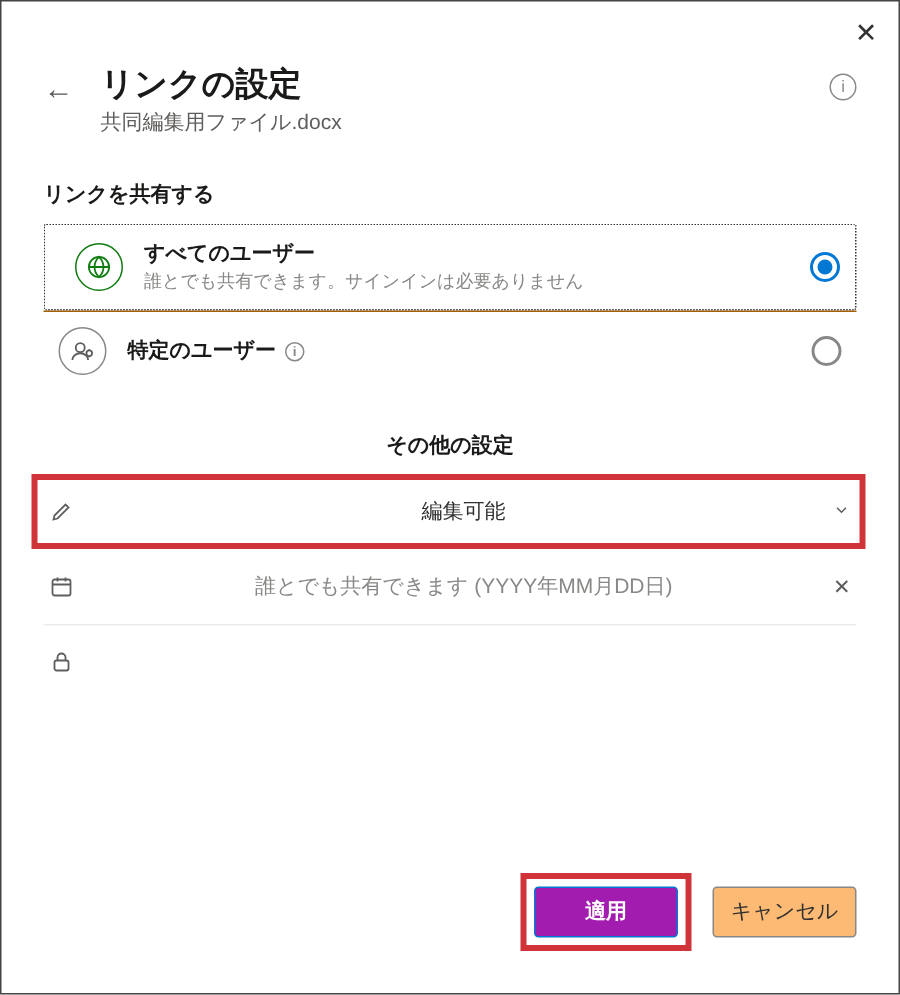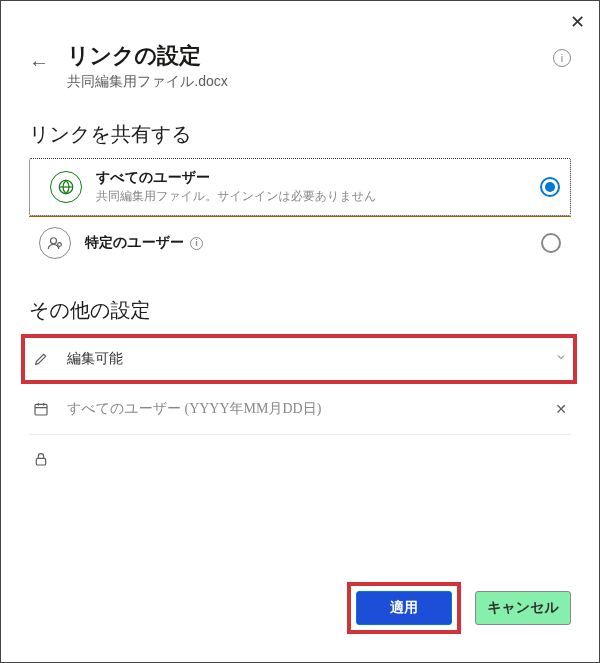--- a/index.html
+++ b/index.html
@@ -48,22 +48,22 @@
     border: 1px solid #8a8886;
     border-radius: 50%;
     display: flex; align-items: center; justify-content: center;
     font-size: 11px;
     color: #8a8886;
     margin-top: 6px;
     cursor: pointer;
   }
 
   .section-label {
-    font-size: 20px;
-    font-weight: 400;
+    font-size: 14px;
+    font-weight: 700;
     padding: 6px 28px 10px 28px;
     color: #1b1a19;
   }
 
   .option-group { padding: 0 28px; }
   .option {
     display: flex;
     align-items: center;
     padding: 10px 10px;
     border-top: 1px solid #a16207;
@@ -112,28 +112,27 @@
   .radio.unchecked { border: 2px solid #8a8886; }
   .radio.checked {
     border: 2px solid #0078d4;
     display:flex; align-items:center; justify-content:center;
   }
   .radio.checked::after {
     content:""; width:10px; height:10px; border-radius:50%;
     background:#0078d4;
   }
 
-  .other-section { padding: 28px 28px 0 28px; }
+  .other-section { padding: 28px 28px 0 28px; text-align: center; }
 
   .setting-row {
     display: flex;
     align-items: center;
     padding: 16px 0;
     border-bottom: 1px solid #edebe9;
-    font-family: Liberation Serif, serif;
   }
   .setting-row:last-child { border-bottom: none; }
   .setting-icon {
     width: 24px;
     display: flex; justify-content: center;
     color: #605e5c;
     margin-right: 14px;
     flex-shrink: 0;
   }
   .setting-text {
@@ -170,30 +169,29 @@
   }
   .btn {
     height: 34px;
     min-width: 96px;
     font-size: 14px;
     border-radius: 3px;
     cursor: pointer;
     display:flex; align-items:center; justify-content:center;
   }
   .btn.primary {
-    background: #1d4ed8;
+    background: #a21caf;
     color: #fff;
     border: 1px solid #0078d4;
     font-weight: 600;
   }
   .btn.secondary {
-    background: #86efac;
+    background: #fdba74;
     color: #323130;
     border: 1px solid #8a8886;
-    font-weight: bold;
   }
 </style>
 </head>
 <body>
 
 <div class="close-x">✕</div>
 
 <div class="header">
   <div class="back-arrow">←</div>
   <div class="title-block">
@@ -210,21 +208,21 @@
   <div class="option selected">
     <div class="opt-icon green">
       <svg viewBox="0 0 24 24" fill="none" stroke="#107c10" stroke-width="1.6">
         <circle cx="12" cy="12" r="9"></circle>
         <path d="M3 12h18"></path>
         <path d="M12 3c2.5 2.5 4 5.5 4 9s-1.5 6.5-4 9c-2.5-2.5-4-5.5-4-9s1.5-6.5 4-9z"></path>
       </svg>
     </div>
     <div class="opt-text">
       <div class="opt-title">すべてのユーザー</div>
-      <div class="opt-desc">共同編集用ファイル。サインインは必要ありません</div>
+      <div class="opt-desc">誰とでも共有できます。サインインは必要ありません</div>
     </div>
     <div class="radio checked"></div>
   </div>
 
   <div class="option">
     <div class="opt-icon">
       <svg viewBox="0 0 24 24" fill="none" stroke="#605e5c" stroke-width="1.6">
         <circle cx="10" cy="9" r="4"></circle>
         <path d="M3 20c0-3.3 3.1-6 7-6s7 2.7 7 6"></path>
         <circle cx="18" cy="14" r="2.5"></circle>
@@ -261,21 +259,21 @@
     </div>
   </div>
 
   <div class="setting-row">
     <div class="setting-icon">
       <svg width="16" height="16" viewBox="0 0 24 24" fill="none" stroke="#605e5c" stroke-width="1.8">
         <rect x="3" y="5" width="18" height="16" rx="2"></rect>
         <path d="M3 10h18M8 3v4M16 3v4"></path>
       </svg>
     </div>
-    <div class="setting-text muted">すべてのユーザー (YYYY年MM月DD日)</div>
+    <div class="setting-text muted">誰とでも共有できます (YYYY年MM月DD日)</div>
     <div class="setting-action">✕</div>
   </div>
 
   <div class="setting-row">
     <div class="setting-icon">
       <svg width="16" height="16" viewBox="0 0 24 24" fill="none" stroke="#605e5c" stroke-width="1.8">
         <rect x="5" y="11" width="14" height="10" rx="2"></rect>
         <path d="M8 11V8a4 4 0 018 0v3"></path>
       </svg>
     </div>

